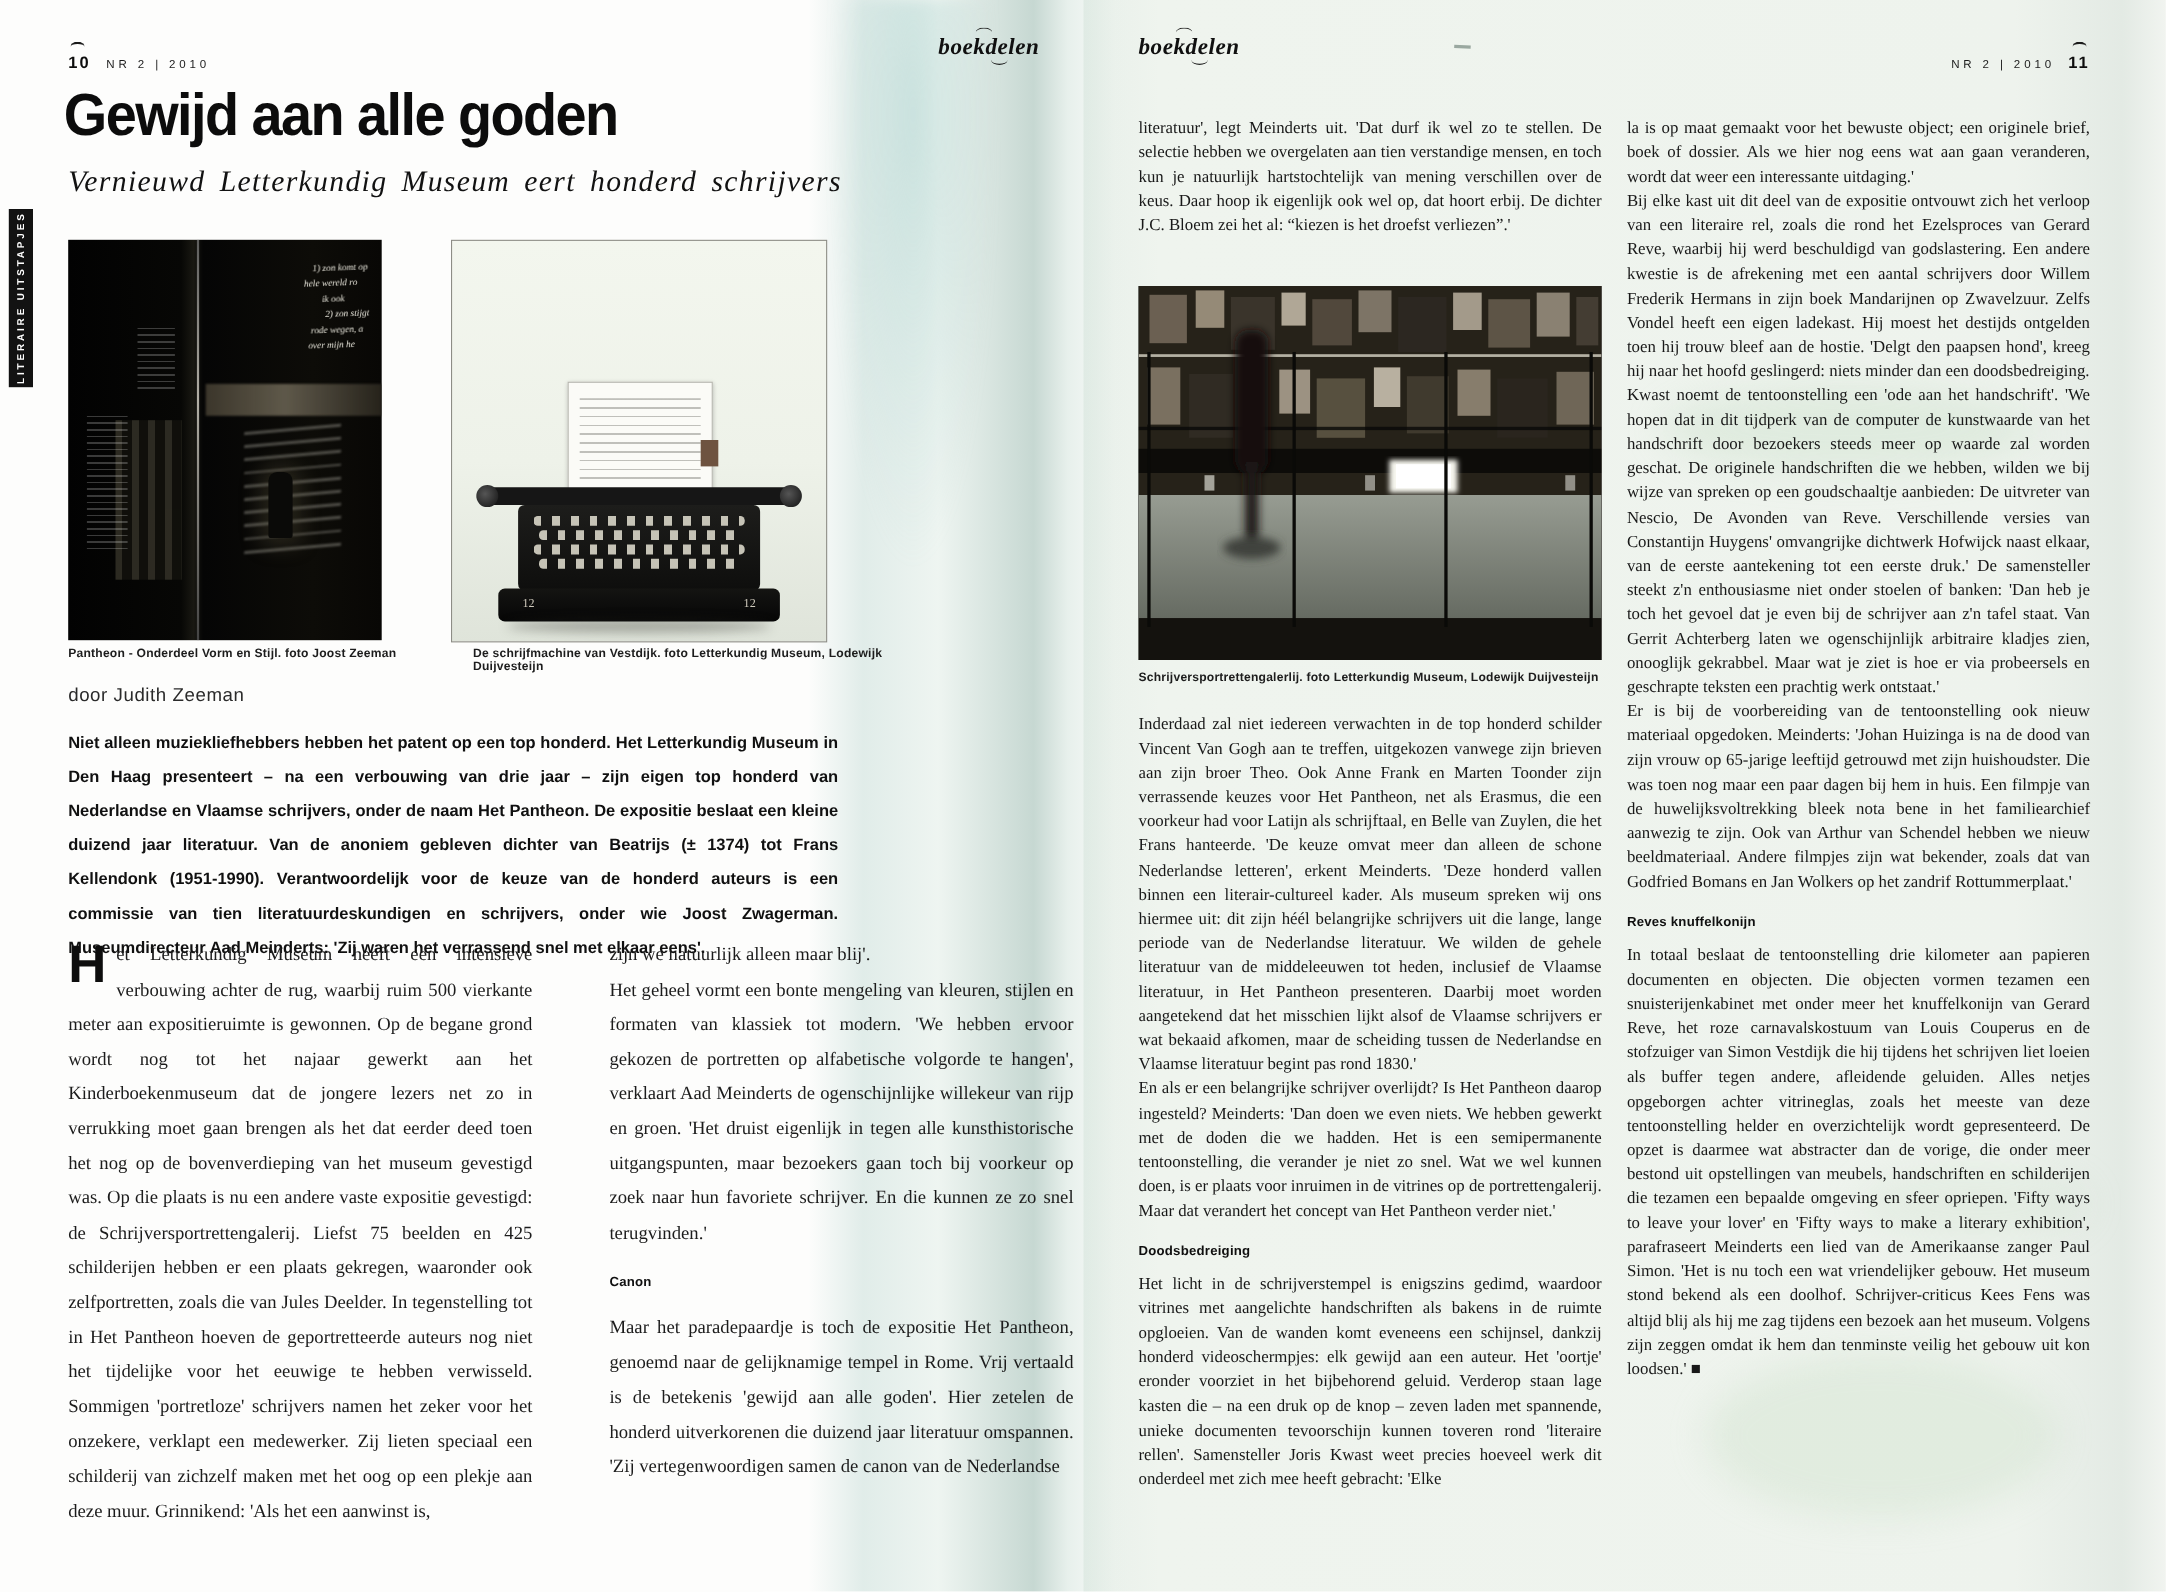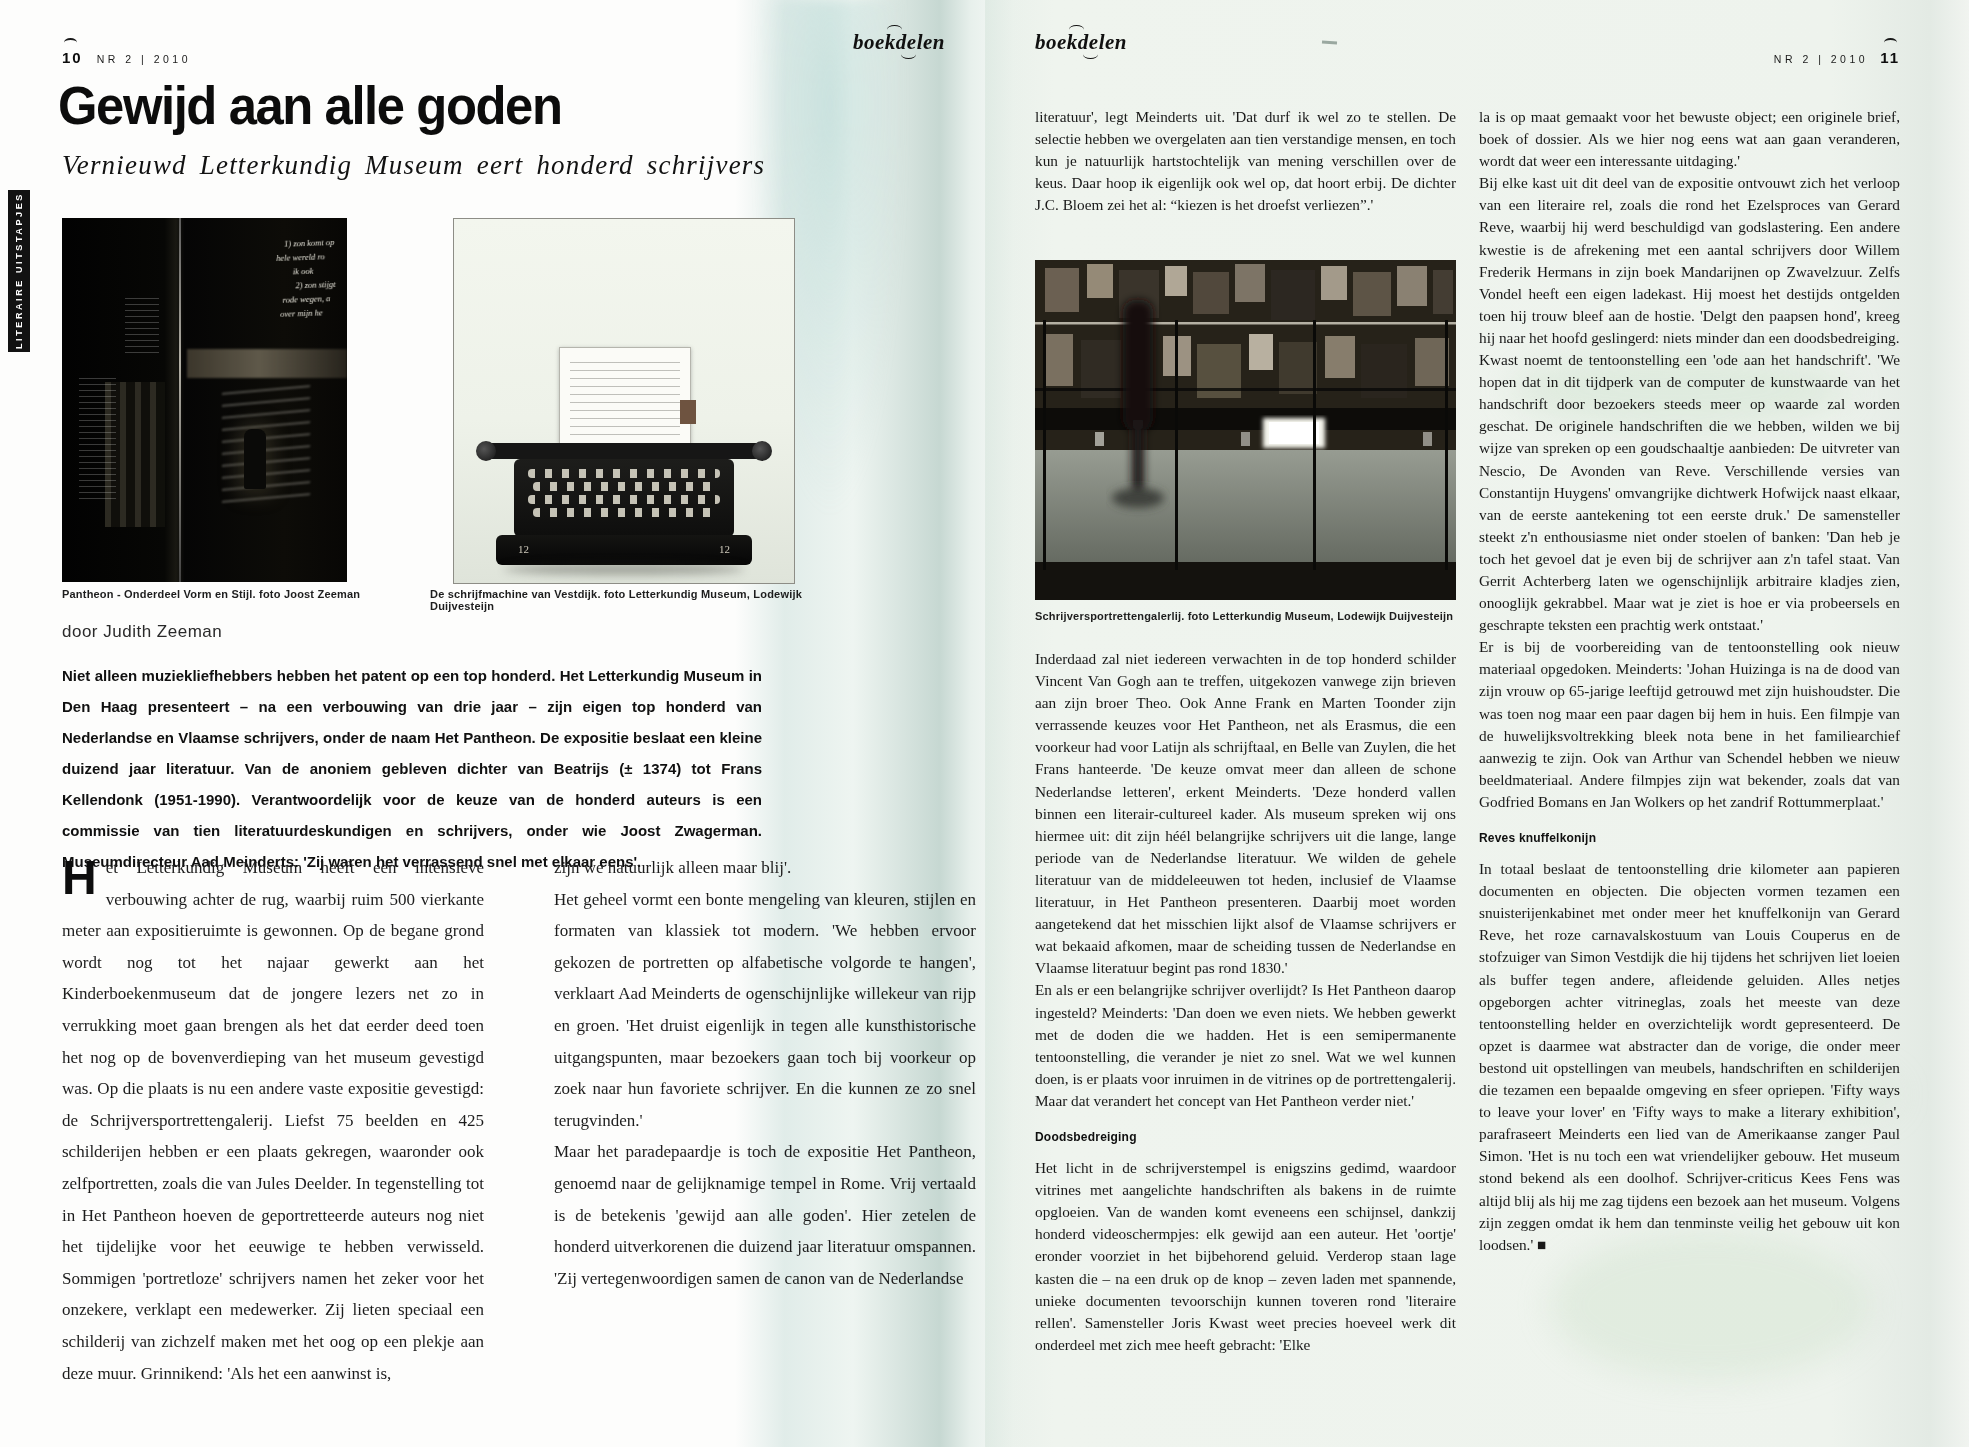--- a/index.html
+++ b/index.html
@@ -55,21 +55,21 @@
     linear-gradient(90deg,#020202 0%,#070705 36%,#191812 40%,#050505 43%,#0d0c08 78%,#080705 100%);overflow:hidden;}
   .p1-divider{position:absolute;left:41%;top:0;bottom:0;width:2px;background:linear-gradient(#777,#e8e4d8 40%,#555);opacity:.75;}
   .p1-ceiling{position:absolute;left:44%;top:36%;right:0;height:8%;background:linear-gradient(90deg,#453f32,#6e6756 45%,#2c2820);opacity:.85;filter:blur(1px);}
   .p1-door{position:absolute;left:15%;top:45%;width:21%;height:40%;background:repeating-linear-gradient(90deg,#3a372c 0 6px,#14130e 6px 15px);opacity:.75;filter:blur(.7px);}
   .p1-walltext{position:absolute;background:repeating-linear-gradient(180deg,rgba(255,255,255,.55) 0 1.5px,transparent 1.5px 6px);opacity:.4;filter:blur(.4px);}
   .p1-poem{position:absolute;left:56%;top:47%;width:31%;height:31%;background:repeating-linear-gradient(180deg,rgba(240,238,225,.6) 0 2.5px,transparent 2.5px 12px);opacity:.5;filter:blur(1px);transform:skewY(-5deg);}
   .p1-fragments{position:absolute;right:4%;top:5%;text-align:right;color:#f3f1e6;font-style:italic;font-size:8.5px;line-height:14px;filter:blur(.3px);transform:rotate(-2deg);opacity:.95;}
   .p1-fig{position:absolute;left:64%;top:58%;width:22px;height:60px;background:#0a0a08;border-radius:8px 8px 2px 2px;box-shadow:0 0 18px 8px rgba(120,110,85,.25);}
 
   
-  .photo2{left:453px;top:218px;width:340px;height:364px;border:1px solid #8d8d86;background:linear-gradient(180deg,#f3f6ee 0%,#eef2e9 55%,#dfe4da 100%);overflow:hidden;text-align:right;}
+  .photo2{left:410px;top:218px;width:340px;height:364px;border:1px solid #8d8d86;background:linear-gradient(180deg,#f3f6ee 0%,#eef2e9 55%,#dfe4da 100%);overflow:hidden;text-align:right;}
   .tw{position:absolute;left:50%;bottom:6px;transform:translateX(-50%);width:280px;height:230px;}
   .tw-paper{position:absolute;left:75px;top:0;width:130px;height:98px;background:#fbfbf7;border:1px solid #b5b5ad;box-shadow:0 1px 4px rgba(0,0,0,.25);}
   .tw-paper-lines{position:absolute;left:10px;right:10px;top:14px;bottom:8px;background:repeating-linear-gradient(180deg,#8f8f89 0 1.5px,transparent 1.5px 8px);opacity:.55;}
   .tw-tag{position:absolute;right:-6px;top:52px;width:16px;height:24px;background:#6e5340;}
   .tw-carriage{position:absolute;left:0;top:96px;width:280px;height:16px;background:#161616;border-radius:3px;}
   .tw-knob{position:absolute;top:94px;width:20px;height:20px;border-radius:50%;background:radial-gradient(circle at 40% 40%,#555,#111);}
   .tw-body{position:absolute;left:30px;top:112px;width:220px;height:78px;background:linear-gradient(#1d1d1b,#0e0e0d);border-radius:6px;}
   .tw-keys{position:absolute;left:14px;right:14px;top:10px;}
   .tw-keyrow{height:9px;margin-bottom:4px;background:repeating-linear-gradient(90deg,#d9d6c8 0 7px,transparent 7px 17px);border-radius:4px;opacity:.9;}
   .tw-base{position:absolute;left:12px;top:188px;width:256px;height:30px;background:linear-gradient(#141412,#060606);border-radius:6px;}
@@ -171,20 +171,21 @@
 
   <div class="abs byline">door Judith Zeeman</div>
   <div class="abs intro">Niet alleen muziekliefhebbers hebben het patent op een top honderd. Het Letterkundig Museum in Den Haag presenteert – na een verbouwing van drie jaar – zijn eigen top honderd van Nederlandse en Vlaamse schrijvers, onder de naam Het Pantheon. De expositie beslaat een kleine duizend jaar literatuur. Van de anoniem gebleven dichter van Beatrijs (± 1374) tot Frans Kellendonk (1951-1990). Verantwoordelijk voor de keuze van de honderd auteurs is een commissie van tien literatuurdeskundigen en schrijvers, onder wie Joost Zwagerman. Museumdirecteur Aad Meinderts: 'Zij waren het verrassend snel met elkaar eens'.</div>
 
   <div class="abs lcol" style="left:62px;">
     <p><span class="dropcap">H</span><span>et Letterkundig Museum heeft een intensieve verbouwing achter de rug, waarbij ruim 500 vierkante meter aan expositieruimte is gewonnen. Op de begane grond wordt nog tot het najaar gewerkt aan het Kinderboekenmuseum dat de jongere lezers net zo in verrukking moet gaan brengen als het dat eerder deed toen het nog op de bovenverdieping van het museum gevestigd was. Op die plaats is nu een andere vaste expositie gevestigd: de Schrijversportrettengalerij. Liefst 75 beelden en 425 schilderijen hebben er een plaats gekregen, waaronder ook zelfportretten, zoals die van Jules Deelder. In tegenstelling tot in Het Pantheon hoeven de geportretteerde auteurs nog niet het tijdelijke voor het eeuwige te hebben verwisseld. Sommigen 'portretloze' schrijvers namen het zeker voor het onzekere, verklapt een medewerker. Zij lieten speciaal een schilderij van zichzelf maken met het oog op een plekje aan deze muur. Grinnikend: 'Als het een aanwinst is,</span></p>
   </div>
   <div class="abs lcol" style="left:508px;margin-left:46px;">
     <p>zijn we natuurlijk alleen maar blij'.</p>
     <p>Het geheel vormt een bonte mengeling van kleuren, stijlen en formaten van klassiek tot modern. 'We hebben ervoor gekozen de portretten op alfabetische volgorde te hangen', verklaart Aad Meinderts de ogenschijnlijke willekeur van rijp en groen. 'Het druist eigenlijk in tegen alle kunsthistorische uitgangspunten, maar bezoekers gaan toch bij voorkeur op zoek naar hun favoriete schrijver. En die kunnen ze zo snel terugvinden.'</p>
+    <h3 class="sec">Canon</h3>
     <p>Maar het paradepaardje is toch de expositie Het Pantheon, genoemd naar de gelijknamige tempel in Rome. Vrij vertaald is de betekenis 'gewijd aan alle goden'. Hier zetelen de honderd uitverkorenen die duizend jaar literatuur omspannen. 'Zij vertegenwoordigen samen de canon van de Nederlandse</p>
   </div>
 
   <div class="abs rcol" style="left:1035px;top:106px;">
     <p>literatuur', legt Meinderts uit. 'Dat durf ik wel zo te stellen. De selectie hebben we overgelaten aan tien verstandige mensen, en toch kun je natuurlijk hartstochtelijk van mening verschillen over de keus. Daar hoop ik eigenlijk ook wel op, dat hoort erbij. De dichter J.C. Bloem zei het al: “kiezen is het droefst verliezen”.'</p>
   </div>
 
   <div class="abs photo3">
     <svg width="421" height="340" viewBox="0 0 421 340">
       <defs>

